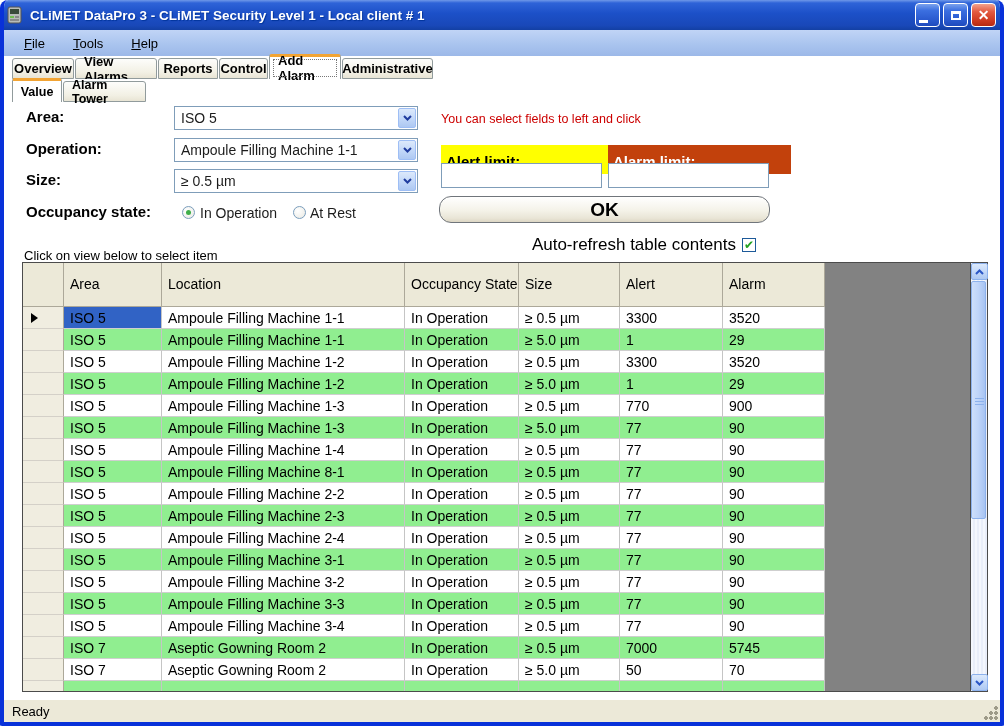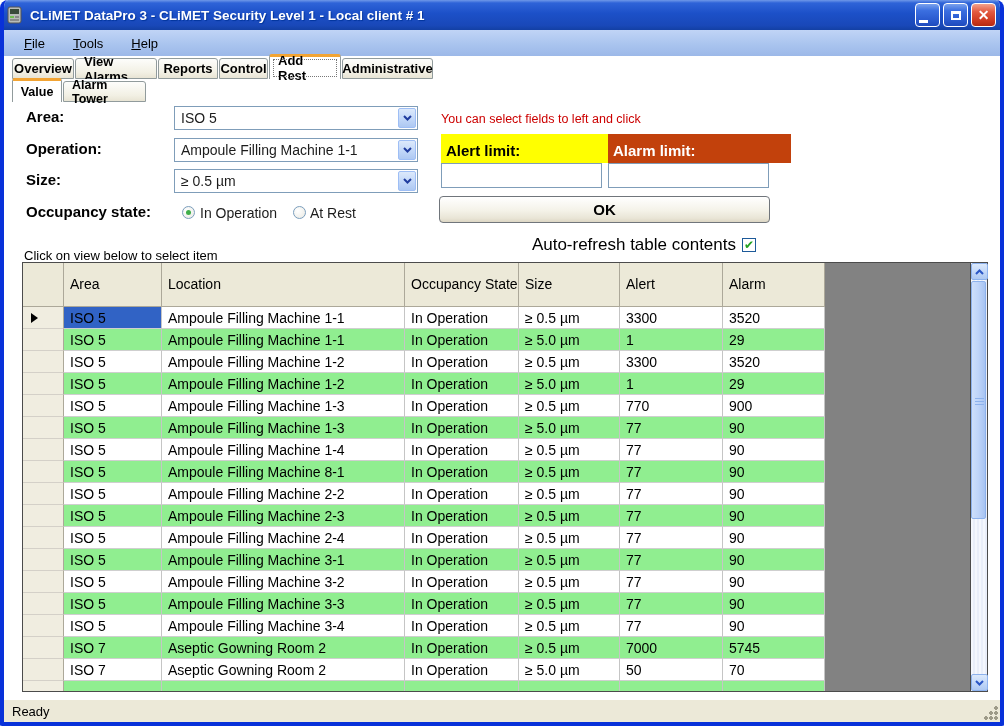--- a/index.html
+++ b/index.html
@@ -62,28 +62,28 @@
     background:radial-gradient(circle at 35% 35%, #ffffff 0%, #EDEDE8 80%); }
   .radio.on::after { content:""; position:absolute; left:3px; top:3px; width:5px; height:5px;
     border-radius:50%; background:#3FAE49; }
   .rlabel { position:absolute; font-size:14px; color:#1c1c1c; }
   .hint { position:absolute; font-size:13px; color:#000; }
 
   
   .helper { position:absolute; font-size:12.5px; color:#CC0000; }
   .dellink { position:absolute; font-size:15px; font-weight:bold; color:#0000E0; text-decoration:underline; cursor:pointer; }
   .limitlabel { position:absolute; width:183px; height:29px; font-weight:bold; font-size:15px;
-    display:flex; align-items:flex-end; padding:0 4px 4px 5px; }
+    display:flex; align-items:flex-end; padding:0 4px 4px 5px;margin-top:11px; }
   .limitlabel.yellow { background:#FFFF00; color:#000; }
   .limitlabel.red { background:#c2410c; color:#fff; }
   .limitinput { position:absolute; width:161px; height:25px; border:1px solid #7F9DB9; background:#fff;
     font-size:14px; padding:2px 4px; font-family:"Liberation Sans",sans-serif; }
-  .okbtn { position:absolute; left:435px; top:196px; width:331px; height:27px; border-radius:4px;
+  .okbtn { position:absolute; left:435px; top:196px; width:331px; height:27px; border-radius:12px;
     border:1px solid #70757B; background:linear-gradient(180deg,#FFFFFF 0%,#F4F2E8 55%,#E9E5D6 85%,#DCD6C4 100%);
-    font-weight:bold; font-size:15px; font-family:"Liberation Sans",sans-serif; color:#000; }
+    font-weight:bold; font-size:19px; font-family:"Liberation Sans",sans-serif; color:#000; }
   .autorow { position:absolute; right:244px; top:235px; display:flex; align-items:center; gap:6px; }
   .autorow .lbl { font-size:17px; color:#000; }
   .checkbox { width:14px; height:14px; border:1px solid #1D5A99; background:#fff;
     display:flex; align-items:center; justify-content:center; color:#21A121; font-size:12px; line-height:1; }
 
   
   .grid { position:absolute; left:18px; top:262px; width:966px; height:430px;
     border:1px solid #4B4B4B; background:#828282; display:flex; }
   .grid-cols { width:947px; overflow:hidden; }
   .thead { display:flex; height:44px; width:802px; }
@@ -169,21 +169,21 @@
         <span>View Alarms</span>
       </div>
     <div class="tab" style="left:154px; width:60px;">
         <span>Reports</span>
       </div>
     <div class="tab" style="left:215px; width:49px;">
         <span>Control</span>
       </div>
     <div class="tab selected" style="left:265px; width:72px;">
         <span class="focus"></span>
-        <span>Add Rest</span>
+        <span>Add Alarm</span>
       </div>
     <div class="tab" style="left:338px; width:91px;">
         <span>Administrative</span>
       </div>
   </div>
 
   <div class="subtabstrip">
     <div class="subtab selected" style="left:8px; width:50px;">
         <span>Value</span>
       </div>

